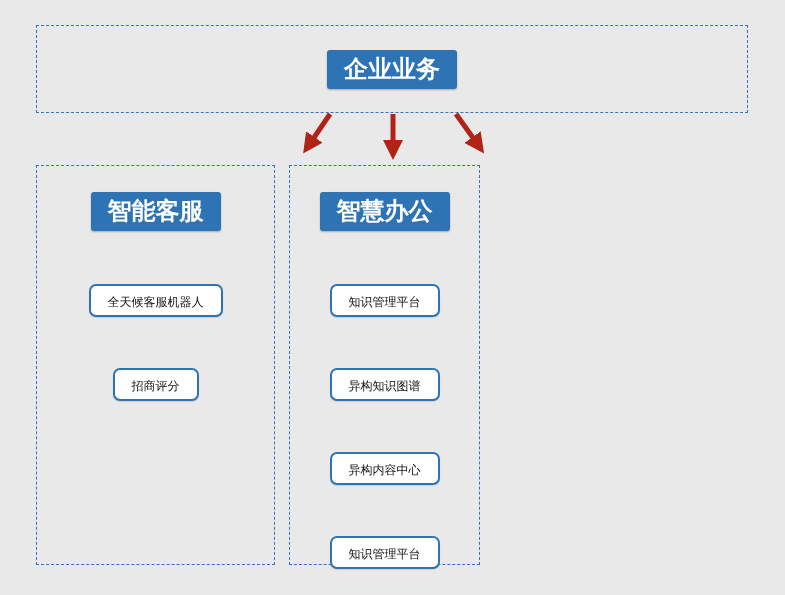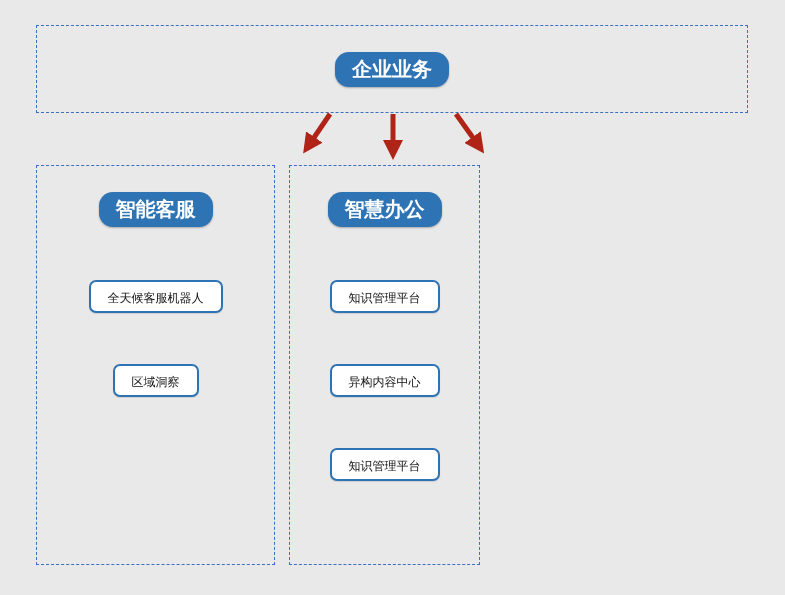--- a/index.html
+++ b/index.html
@@ -22,24 +22,24 @@
     width: 712px; height: 88px;
     display: flex;
     align-items: center;
     justify-content: center;
   }
 
   .node-header {
     background: #2e74b5;
     color: #ffffff;
     font-weight: bold;
-    font-size: 20px;
+    font-size: 24px;
     line-height: 1;
     padding: 7px 17px 8px 17px;
-    border-radius: 14px;
+    border-radius: 3px;
     box-shadow: 0 1px 2px rgba(0,0,0,0.28);
     white-space: nowrap;
   }
 
   .arrows-svg {
     position: absolute;
     left: 280px; top: 110px;
     width: 220px; height: 52px;
   }
 
@@ -90,24 +90,25 @@
       </marker>
     </defs>
     <line x1="50" y1="4" x2="31" y2="32" stroke="#b02418" stroke-width="5" marker-end="url(#ah)"></line>
     <line x1="113" y1="4" x2="113" y2="36" stroke="#b02418" stroke-width="5" marker-end="url(#ah)"></line>
     <line x1="176" y1="4" x2="196" y2="32" stroke="#b02418" stroke-width="5" marker-end="url(#ah)"></line>
   </svg>
 
   <div class="dashed-box col col-1">
     <div class="node-header">智能客服</div>
     <div class="item">全天候客服机器人</div>
-    <div class="item">区域洞察</div>
+    <div class="item">招商评分</div>
   </div>
 
   <div class="dashed-box col col-2">
     <div class="node-header">智慧办公</div>
     <div class="item">知识管理平台</div>
+    <div class="item">异构知识图谱</div>
     <div class="item">异构内容中心</div>
     <div class="item">知识管理平台</div>
   </div>
 
 
 </div>
 
 </body></html>

